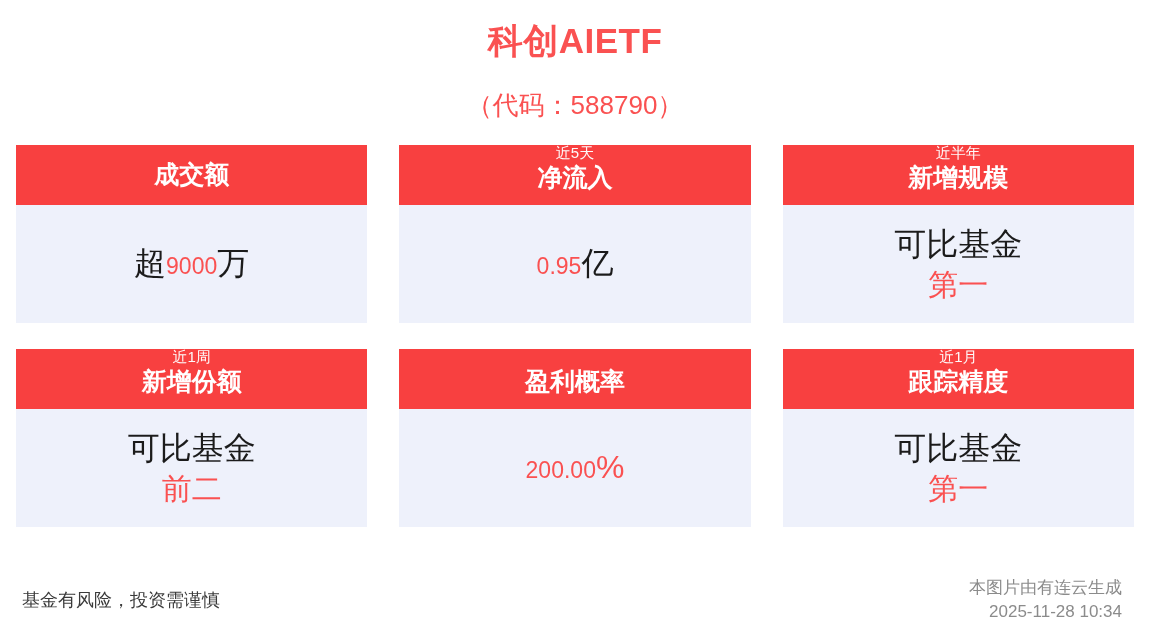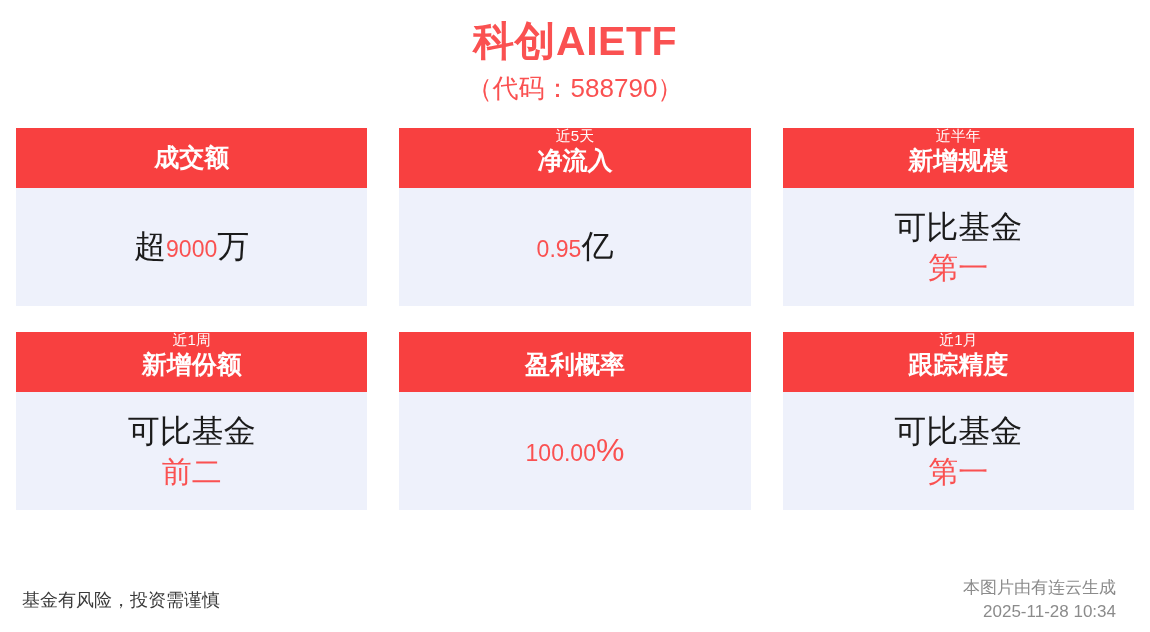--- a/index.html
+++ b/index.html
@@ -17,31 +17,31 @@
     position: relative;
     width: 1150px;
     height: 632px;
     box-sizing: border-box;
   }
   .header {
     text-align: center;
     padding-top: 18px;
   }
   .title {
-    font-size: 41px;
+    font-size: 35px;
     color: #fa5151;
     font-weight: bold;
     letter-spacing: 0.5px;
     line-height: 46px;
   }
   .subtitle {
     font-size: 26px;
     color: #fa5151;
     line-height: 40px;
-    margin-top: 4px;
+    margin-top: 21px;
   }
   .grid {
     margin-top: 20px;
     padding: 0 16px;
     display: grid;
     grid-template-columns: repeat(3, 1fr);
     grid-template-rows: repeat(2, auto);
     column-gap: 32px;
     row-gap: 26px;
   }
@@ -97,21 +97,21 @@
     font-size: 23px;
   }
   .val-sub {
     font-size: 30px;
     line-height: 40px;
     color: #fa5151;
   }
   .footer {
     position: absolute;
     left: 0;
-    right: 12px;
+    right: 6px;
     bottom: 0;
     height: 70px;
     padding: 0 22px;
     box-sizing: border-box;
     display: flex;
     align-items: flex-end;
     justify-content: space-between;
   }
   .disclaimer {
     font-size: 18px;
@@ -177,21 +177,21 @@
         <div class="val-main">可比基金</div>
         <div class="val-sub">前二</div>
       </div>
     </div>
 
     <div class="card">
       <div class="card-head">
         <div class="big">盈利概率</div>
       </div>
       <div class="card-body">
-        <div class="val-main"><span class="accent big-num">100.00</span><span class="accent">%</span></div>
+        <div class="val-main"><span class="accent big-num">200.00</span><span class="accent">%</span></div>
       </div>
     </div>
 
     <div class="card">
       <div class="card-head">
         <div class="small">近1月</div>
         <div class="big">跟踪精度</div>
       </div>
       <div class="card-body">
         <div class="val-main">可比基金</div>

